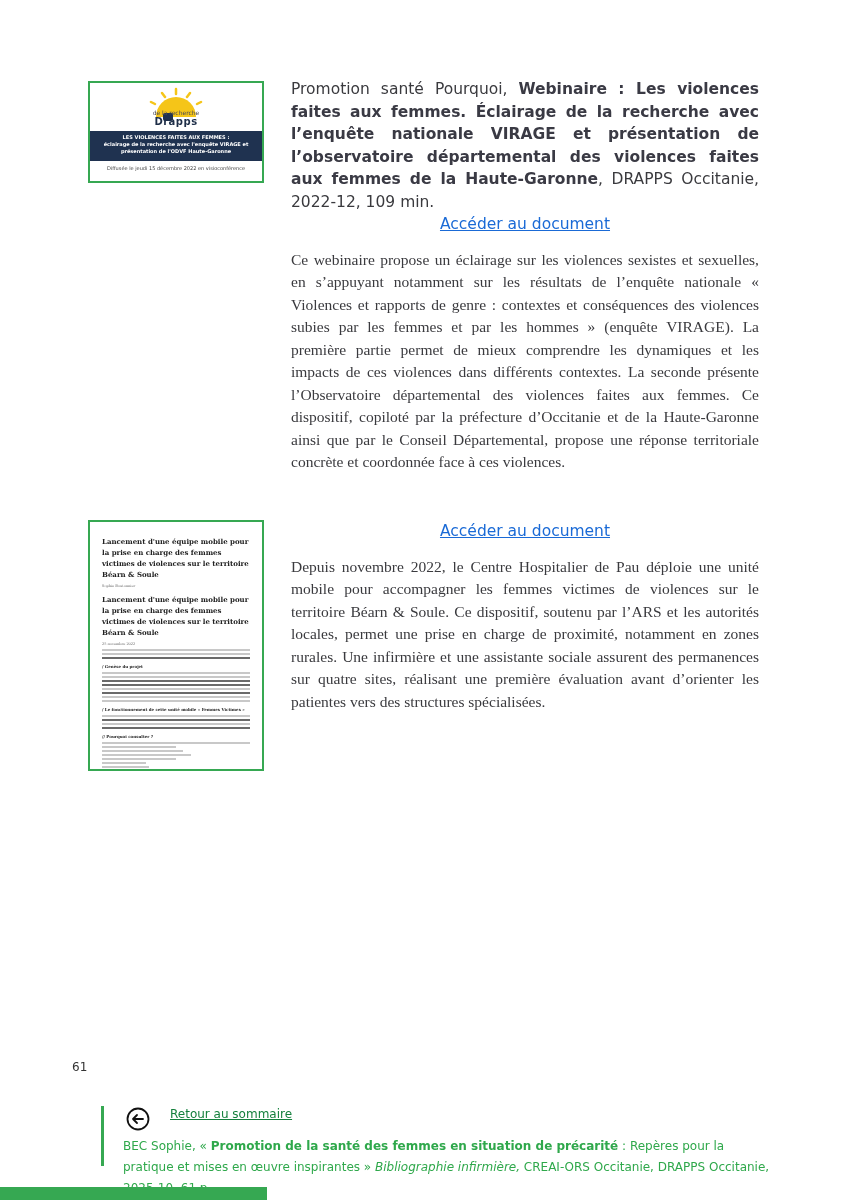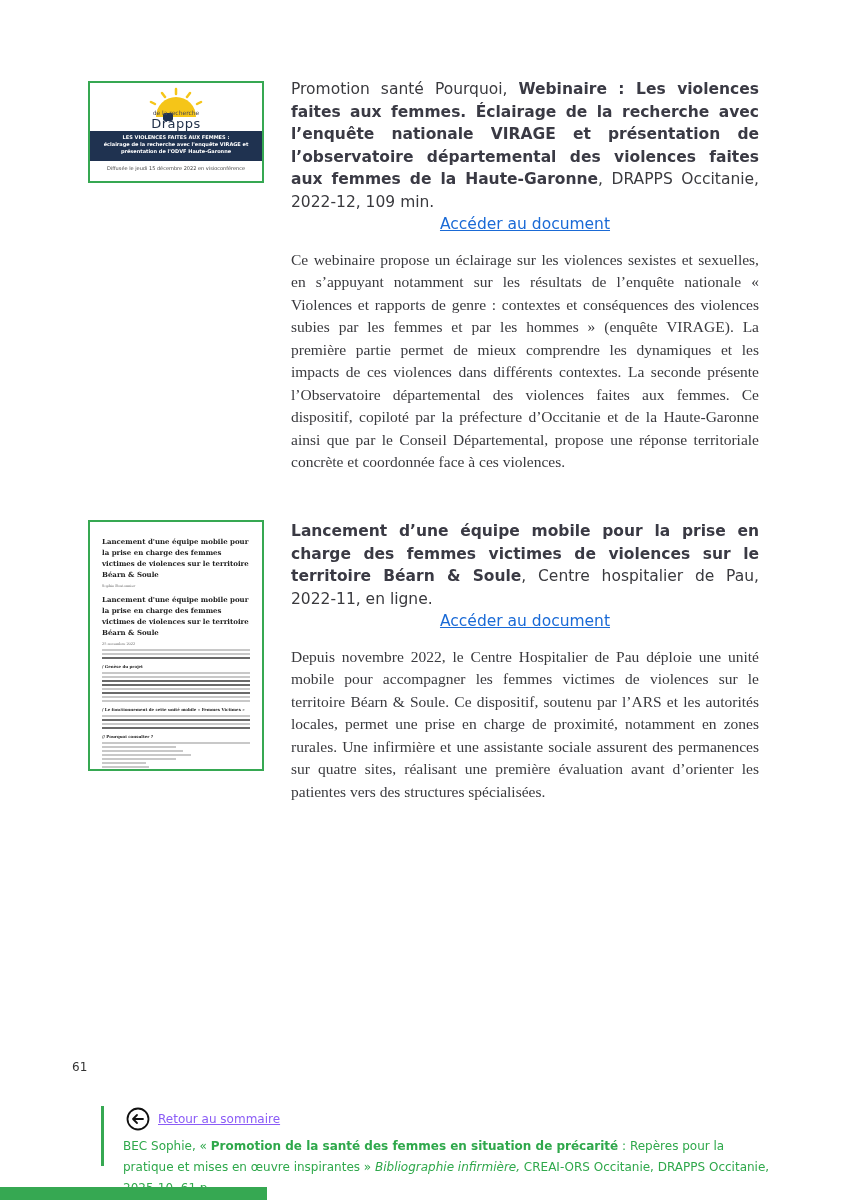--- a/index.html
+++ b/index.html
@@ -10,21 +10,21 @@
   .thumb {
     position: absolute; left: 88px; border: 2px solid #36a852; background: #fff;
     box-sizing: border-box; overflow: hidden;
   }
   .thumb1 { top: 81px; width: 176px; height: 102px; }
   .thumb2 { top: 520px; width: 176px; height: 251px; }
 
   
   .sun { position: absolute; left: 50%; top: 4px; transform: translateX(-50%); width: 70px; height: 38px; }
   .brand { position: absolute; top: 26px; left: 0; right: 0; text-align: center; font-size: 6px; color: #4a4a55; }
-  .brand .drapps { font-weight: normal; font-size: 13px; color: #1f2f48; letter-spacing: 0.5px; display:block; }
+  .brand .drapps { font-weight: bold; font-size: 10px; color: #1f2f48; letter-spacing: 0.5px; display:block; }
   .banner {
     position: absolute; top: 48px; left: 0; right: 0; height: 30px; background: #1f3250;
     color: #fff; font-size: 5px; text-align: center; line-height: 7px; padding-top: 3px; box-sizing: border-box;
     font-weight: bold;
   }
   .diffusee { position: absolute; top: 82px; left: 0; right: 0; text-align: center; font-size: 5px; color: #444; }
 
   
   .art { padding: 8px 12px; font-family: "DejaVu Serif", serif; color: #222; }
   .art h4 { margin: 6px 0 4px; font-size: 7px; line-height: 11px; font-weight: bold; }
@@ -35,21 +35,21 @@
 
   .content { position: absolute; left: 291px; width: 468px; font-size: 15.5px; line-height: 22.5px; text-align: justify; }
   .content b { color: #3a3a44; }
   .entry1 { top: 78px; }
   .entry2 { top: 520px; }
   .link { color: #1a6ad6; text-decoration: underline; display: block; text-align: center; }
   .desc { margin-top: 13px; font-family: Liberation Serif, serif; }
 
   .footer-bar { position: absolute; left: 101px; top: 1106px; width: 3px; height: 60px; background: #36a852; }
   .page-num { position: absolute; left: 72px; top: 1060px; font-size: 12px; color: #333; }
-  .back { position: absolute; left: 126px; top: 1107px; display: flex; align-items: center; gap: 8px; font-size: 12px; color: #8b5cf6; }
+  .back { position: absolute; left: 126px; top: 1107px; display: flex; gap: 20px; font-size: 12px; color: #15803d; }
   .citation { position: absolute; left: 123px; top: 1136px; width: 650px; font-size: 12px; line-height: 21px; color: #2fa84b; }
   .bottom-band { position: absolute; left: 0; top: 1187px; width: 267px; height: 13px; background: #36a852; }
 </style>
 </head>
 <body>
 
 <div class="thumb thumb1">
   <svg class="sun" viewBox="0 0 70 38">
     <path d="M15 30 A20 20 0 0 1 55 30 Z" fill="#f5c518"></path>
     <g stroke="#f5c518" stroke-width="2.5" stroke-linecap="round">
@@ -110,23 +110,20 @@
       <div class="line" style="width:55%"></div>
       <div class="line" style="width:60%"></div>
     <div class="line" style="width:50%"></div>
       <div class="line" style="width:30%"></div>
       <div class="line" style="width:32%"></div>
     <div class="line" style="margin-top:6px"></div>
   </div>
 </div>
 
 <div class="content entry2">
-  <div>
-    <b>Lancement d’une équipe mobile pour la prise en charge des femmes victimes de violences sur le territoire Béarn &amp; Soule</b><span>, Centre hospitalier de Pau, 2022-11, en ligne.</span>
-  </div>
   <a class="link" href="#">Accéder au document</a>
   <div class="desc">Depuis novembre 2022, le Centre Hospitalier de Pau déploie une unité mobile pour accompagner les femmes victimes de violences sur le territoire Béarn &amp; Soule. Ce dispositif, soutenu par l’ARS et les autorités locales, permet une prise en charge de proximité, notamment en zones rurales. Une infirmière et une assistante sociale assurent des permanences sur quatre sites, réalisant une première évaluation avant d’orienter les patientes vers des structures spécialisées.</div>
 </div>
 
 <div class="page-num">61</div>
 <div class="footer-bar"></div>
 <a class="back" href="#">
   <svg width="24" height="24" viewBox="0 0 24 24">
     <circle cx="12" cy="12" r="10.5" fill="none" stroke="#111" stroke-width="1.8"></circle>
     <path d="M17 12H7M11 8l-4 4 4 4" fill="none" stroke="#111" stroke-width="1.8" stroke-linecap="round" stroke-linejoin="round"></path>

